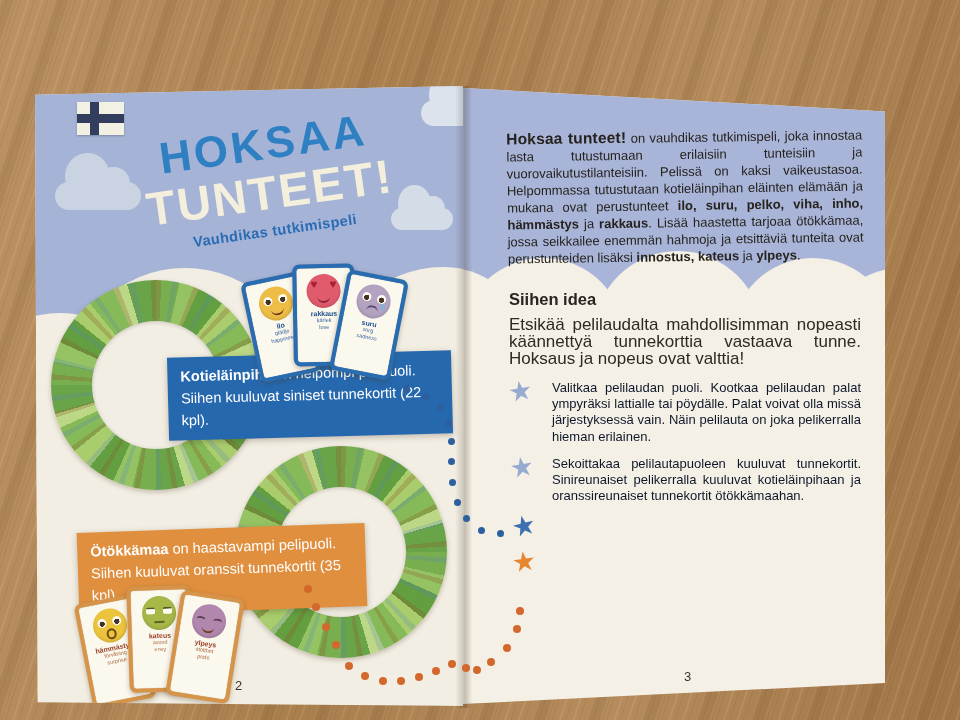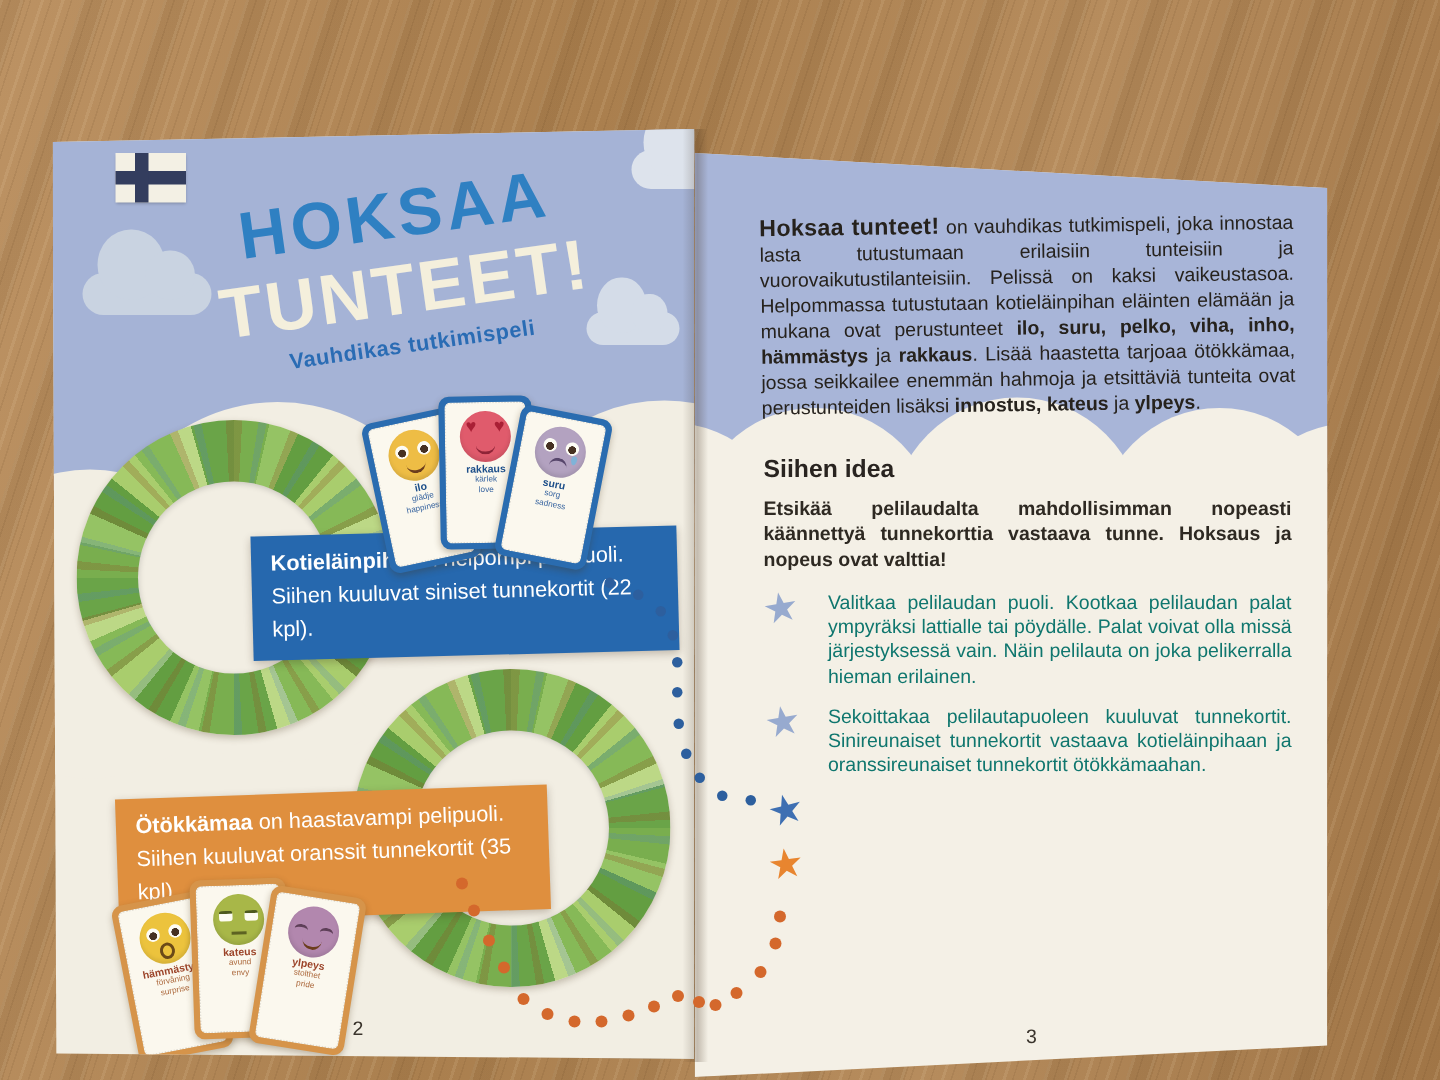--- a/index.html
+++ b/index.html
@@ -13,21 +13,21 @@
       linear-gradient(100deg,#bc9263 0%,#aa7f4e 38%,#b68c5d 68%,#a07546 100%);
   }
   .booklet{position:absolute;left:35px;top:86px;width:850px;height:622px;}
   .page{position:absolute;overflow:hidden;}
   .page.left{
     left:0;top:0;width:428px;height:620px;background:#f2eee3;
     clip-path:polygon(0 1.4%,100% 0,100% 100%,0.6% 99.4%);
     box-shadow:0 7px 14px rgba(55,35,15,.5);
   }
   .page.right{
-    left:428px;top:16px;width:422px;height:616px;background:#f4f0e6;
+    left:428px;top:2px;width:422px;height:616px;background:#f4f0e6;
     clip-path:polygon(0 0,100% 3.8%,100% 96.6%,0 100%);
     box-shadow:0 7px 14px rgba(55,35,15,.5);
   }
   .gutter{position:absolute;left:420px;top:0;width:18px;height:622px;z-index:5;
     background:linear-gradient(90deg,rgba(0,0,0,0),rgba(40,25,10,.16) 42%,rgba(60,40,20,.26) 55%,rgba(0,0,0,0) 95%);}
   
   .sky-l{position:absolute;left:0;top:0;width:428px;height:252px;background:#a5b3d6;}
   .sky-r{position:absolute;left:0;top:0;width:422px;height:218px;background:#a8b5d8;}
   .scallop{position:absolute;border-radius:50%;}
   .page.left .scallop{background:#f2eee3;}
@@ -109,28 +109,28 @@
   .closed{position:absolute;top:13px;width:9px;height:5px;border-top:2.5px solid #5e3f58;border-radius:50% 50% 0 0;}
   .cl{left:4px;}.cr{right:4px;}
   .pnum{position:absolute;font-size:13px;color:#3a342c;z-index:4;}
   .pn-l{left:200px;top:592px;}
   .pn-r{left:221px;top:581px;}
   
   .intro{position:absolute;left:44px;top:40px;width:356px;font-size:13px;line-height:17px;color:#26221d;text-align:justify;transform:rotate(-0.8deg);z-index:2;}
   .intro b:first-child{font-size:15.5px;letter-spacing:.2px;}
   .rp-content{position:absolute;left:0;top:200px;width:422px;box-sizing:border-box;padding:2px 24px 0 46px;z-index:2;}
   .h3{font-size:16.5px;font-weight:800;color:#292420;margin:0 0 7px;}
-  .para{font-size:13px;line-height:17px;color:#2e2922;text-align:justify;margin:0 0 13px;font-weight:bold;}
+  .para{font-size:17px;line-height:17px;color:#2e2922;text-align:justify;margin:0 0 13px;}
   .bullets{list-style:none;margin:4px 0 0;padding:0;}
   .bullet{display:flex;gap:13px;margin-bottom:11px;}
   .bullet .star{flex:0 0 30px;text-align:center;font-size:27px;line-height:1;margin-top:-2px;}
   .st-lb{color:#97aacf;transform:rotate(-10deg);}
   .st-db{color:#3e6fb2;transform:rotate(-14deg);}
   .st-or{color:#e8852f;transform:rotate(-8deg);}
-  .btext{font-size:13px;line-height:16.2px;color:#0f766e;text-align:justify;}
+  .btext{font-size:13px;line-height:16.2px;color:#0f172a;text-align:justify;}
   
   .dot{position:absolute;border-radius:50%;z-index:6;}
   .dot.b{width:7px;height:7px;background:#2d5f9e;}
   .dot.o{width:8px;height:8px;background:#d4682c;}
 </style>
 </head>
 <body>
 
 <div class="booklet">
 
@@ -261,21 +261,21 @@
     <div class="rp-content">
       <div class="h3">Siihen idea</div>
       <p class="para">Etsikää pelilaudalta mahdollisimman nopeasti käännettyä tunnekorttia vastaava tunne. Hoksaus ja nopeus ovat valttia!</p>
       <ul class="bullets">
         <li class="bullet">
           <span class="star st-lb">★</span>
           <span class="btext">Valitkaa pelilaudan puoli. Kootkaa pelilaudan palat ympyräksi lattialle tai pöydälle. Palat voivat olla missä järjestyksessä vain. Näin pelilauta on joka pelikerralla hieman erilainen.</span>
         </li>
         <li class="bullet">
           <span class="star st-lb">★</span>
-          <span class="btext">Sekoittakaa pelilautapuoleen kuuluvat tunnekortit. Sinireunaiset tunnekortit vastaava kotieläinpihaan ja oranssireunaiset tunnekortit ötökkämaahan.</span>
+          <span class="btext">Sekoittakaa pelilautapuoleen kuuluvat tunnekortit. Sinireunaiset pelikerralla kuuluvat kotieläinpihaan ja oranssireunaiset tunnekortit ötökkämaahan.</span>
         </li>
         <li class="bullet">
           <span class="star st-db">★</span>
         </li>
         <li class="bullet">
           <span class="star st-or">★</span>
         </li>
       </ul>
     </div>
 

